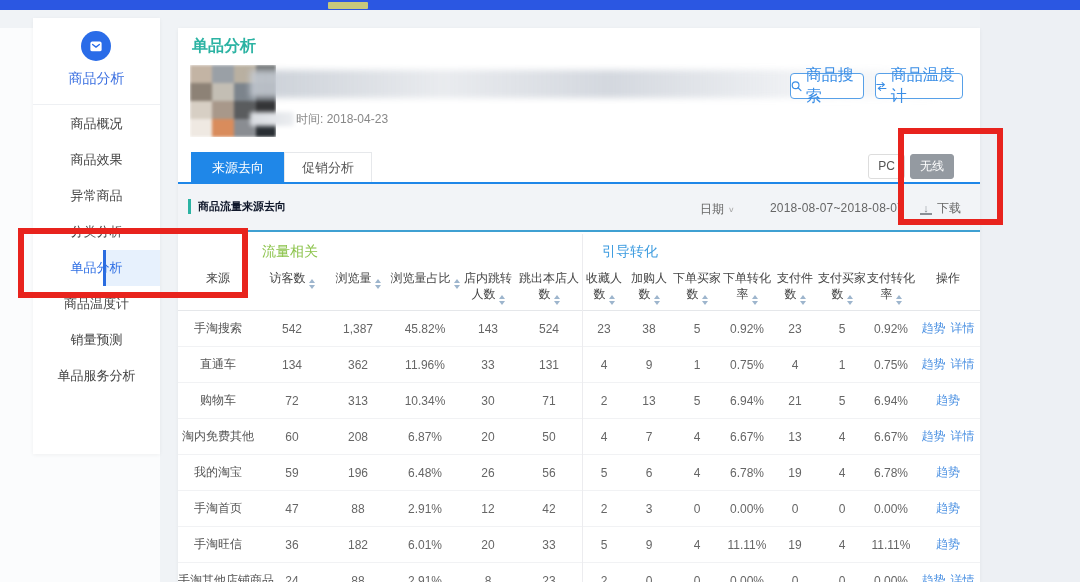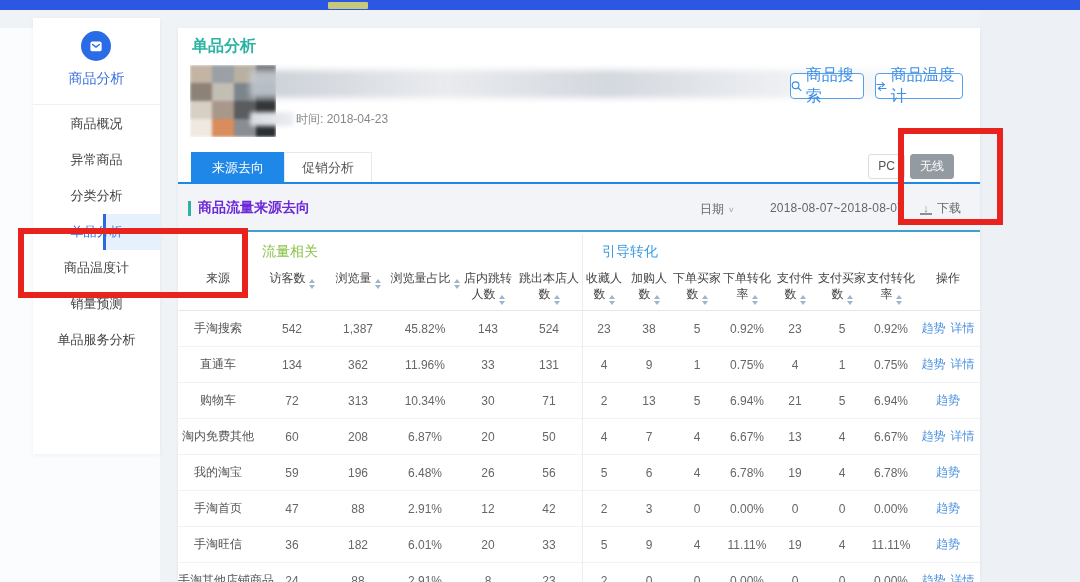--- a/index.html
+++ b/index.html
@@ -47,21 +47,21 @@
   .tabs-line { position:absolute; left:0; top:154px; width:802px; height:2px; background:#1f87e8; }
 
   
   .toggle { position:absolute; left:690px; top:126px; display:flex; gap:5px; }
   .tg-btn { min-width:37px; height:25px; line-height:23px; text-align:center; border-radius:3px; font-size:12px; padding:0 9px; cursor:pointer; }
   .tg-btn.off { background:#fff; border:1px solid #ddd; color:#555; }
   .tg-btn.on { background:#949aa1; border:1px solid #949aa1; color:#fff; }
 
   
   .band { position:absolute; left:0; top:156px; width:802px; height:48px; background:#f2f4f7; border-bottom:2px solid #3fa0d2; }
-  .band-title { position:absolute; left:10px; top:15px; display:flex; align-items:center; font-size:14px; font-weight:bold; color:#6d28d9; }
+  .band-title { position:absolute; left:10px; top:15px; display:flex; align-items:center; font-size:11px; font-weight:bold; color:#0f172a; }
   .band-title i { width:3px; height:15px; background:#2cb3a3; margin-right:7px; }
   .date-filter { position:absolute; left:522px; top:17px; color:#666; display:flex; align-items:center; gap:4px; cursor:pointer; }
   .chevron { font-size:9px; color:#aaa; transform:scaleY(.8); }
   .date-range { position:absolute; left:592px; top:17px; color:#666; letter-spacing:.2px; }
   .download { position:absolute; left:742px; top:16px; display:flex; align-items:center; color:#666; cursor:pointer; }
   .dl-ic { width:12px; height:12px; margin-right:5px; border-bottom:2px solid #8a8f96; text-align:center; line-height:10px; font-size:11px; color:#8a8f96; }
 
   
   .thead { position:absolute; left:0; top:206px; width:802px; height:77px; background:#fff; border-bottom:1px solid #e5e7ea; }
   .grp-label { position:absolute; top:9px; font-size:14px; }
@@ -103,20 +103,21 @@
       <div class="logo-circle">
         <svg width="18" height="18" viewBox="0 0 24 24">
           <rect x="4.5" y="6" width="15" height="13" rx="2.5" fill="#ffffff"></rect>
           <path d="M7.5 10 L12 13.5 L16.5 10" fill="none" stroke="#2a6ce8" stroke-width="1.8" stroke-linecap="round" stroke-linejoin="round"></path>
         </svg>
       </div>
       <div class="side-logo-label">商品分析</div>
     </div>
     <div class="side-menu" id="side-menu">
         <div class="side-item"><span>商品概况</span></div>
+        <div class="side-item"><span>商品效果</span></div>
         <div class="side-item"><span>异常商品</span></div>
         <div class="side-item"><span>分类分析</span></div>
         <div class="side-item active"><span>单品分析</span></div>
         <div class="side-item"><span>商品温度计</span></div>
         <div class="side-item"><span>销量预测</span></div>
         <div class="side-item"><span>单品服务分析</span></div>
       </div>
   </div>
 
   <div class="card">

